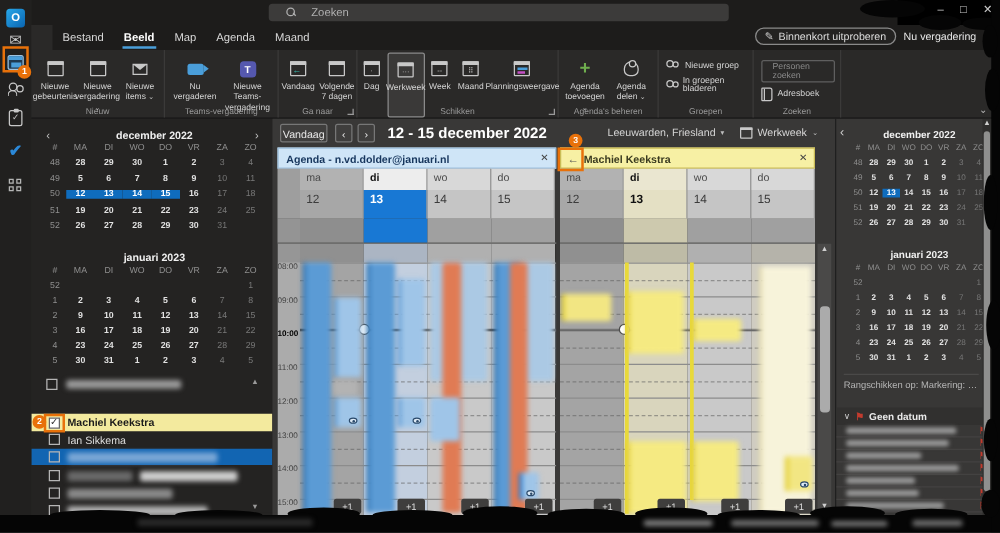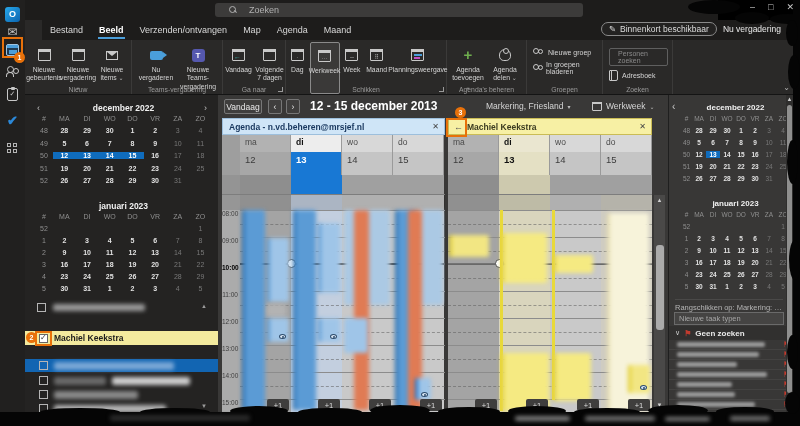--- a/index.html
+++ b/index.html
@@ -192,28 +192,27 @@
     <div class="win-btns">
       <span>–</span>
       <span>□</span>
       <span>✕</span>
     </div>
   </div>
 
   <div class="menubar" id="menubar">
       <div class="menu-item">Bestand</div>
       <div class="menu-item active">Beeld</div>
-      <div class="menu-item">Verzenden/ontvangen</div>
       <div class="menu-item">Map</div>
       <div class="menu-item">Agenda</div>
       <div class="menu-item">Maand</div>
       <div class="mb-right">
         <div class="soon-pill">
           <div>✎</div>
-          <div>Binnenkort beschikbaar</div>
+          <div>Binnenkort uitproberen</div>
         </div>
         <div class="trynow">Nu vergadering</div>
         <div class="toggle">
           <div class="tick">✓</div>
           <div class="knob"></div>
         </div>
       </div>
     </div>
 
   <div class="ribbon" id="ribbon">
@@ -495,20 +494,24 @@
       <div class="navrow" style="top: 206px; height: 12px;">
         <div class="cb" style="margin-left: 12px;"></div>
         <div class="smudge" style="width: 92px; height: 7px; background: rgb(154, 154, 154); margin-left: 7px;"></div>
       </div>
       <div class="tinyarrow" style="left: 176px; top: 208px;">▲</div>
       <div class="tinyarrow" style="left: 176px; top: 308px;">▼</div>
       <div class="navrow" style="top: 236px; height: 14px; background: rgb(243, 234, 158);">
         <div class="cb checked" style="margin-left: 14px;"></div>
         <div style="color: rgb(28, 28, 28); font-size: 8.5px; font-weight: bold; margin-left: 6px;">Machiel Keekstra</div>
       </div>
+      <div class="navrow" style="top: 250px; height: 13px;">
+        <div class="cb" style="margin-left: 14px;"></div>
+        <div style="color: rgb(220, 220, 220); font-size: 8.5px; margin-left: 6px;">Ian Sikkema</div>
+      </div>
       <div class="navrow" style="top: 264px; height: 13px; background: rgb(18, 101, 178);">
         <div class="cb" style="margin-left: 14px;"></div>
         <div class="smudge" style="width: 120px; height: 8px; background: rgb(122, 167, 214); margin-left: 6px;"></div>
       </div>
       <div class="navrow" style="top: 279px; height: 13px; background: transparent;">
         <div class="cb" style="margin-left: 14px;"></div>
         <div class="smudge" style="width: 52px; height: 8px; background: rgb(106, 106, 106); margin-left: 6px;"></div>
         <div class="smudge" style="width: 78px; height: 8px; background: rgb(207, 207, 207); margin-left: 6px;"></div>
       </div>
       <div class="navrow" style="top: 293px; height: 13px; background: transparent;">
@@ -517,33 +520,33 @@
       </div>
       <div class="navrow" style="top: 307px; height: 13px; background: transparent;">
         <div class="cb" style="margin-left: 14px;"></div>
         <div class="smudge" style="width: 112px; height: 8px; background: rgb(181, 181, 181); margin-left: 6px;"></div>
       </div>
     </div>
   <div class="cal-area" id="calArea">
       <div class="tb-btn" style="left: 6px; top: 4px; width: 38px; height: 15px;">Vandaag</div>
       <div class="tb-btn" style="left: 50px; top: 4px; width: 14px; height: 15px;">‹</div>
       <div class="tb-btn" style="left: 68px; top: 4px; width: 14px; height: 15px;">›</div>
-      <div class="tb-title" style="left: 92px; top: 4px;">12 - 15 december 2013</div>
+      <div class="tb-title" style="left: 92px; top: 4px;">12 - 15 december 2022</div>
       <div class="tb-right" style="left: 268px; top: 6px;">
-        <div>Markering, Friesland</div>
+        <div>Leeuwarden, Friesland</div>
         <div class="caret">▾</div>
       </div>
       <div class="tb-right" style="left: 374px; top: 6px;">
         <div class="ic-cal-sm"></div>
         <div>Werkweek</div>
         <div class="caret">⌄</div>
       </div>
       <div class="pane" style="left: 4px; width: 223px;">
         <div class="pane-tab" style="background: rgb(207, 229, 247); border: 1px solid rgb(157, 191, 220); color: rgb(23, 54, 93);">
-          <div style="margin-left: 6px;">Agenda - n.vd.beheren@mrsjef.nl</div>
+          <div style="margin-left: 6px;">Agenda - n.vd.dolder@januari.nl</div>
           <div class="pane-x" style="color: rgb(68, 68, 68);">✕</div>
         </div>
         <div class="cellrow" style="top: 17px; height: 17px;">
           <div class="dcell" style="left: 18px; width: 51px; background: rgb(178, 178, 178); color: rgb(74, 74, 74); font-weight: normal; border-right: 1px solid rgb(154, 154, 154);">ma</div>
           <div class="dcell" style="left: 69px; width: 51px; background: rgb(237, 237, 237); color: rgb(17, 17, 17); font-weight: bold; border-right: 1px solid rgb(154, 154, 154);">di</div>
           <div class="dcell" style="left: 120px; width: 51px; background: rgb(216, 216, 216); color: rgb(74, 74, 74); font-weight: normal; border-right: 1px solid rgb(154, 154, 154);">wo</div>
           <div class="dcell" style="left: 171px; width: 51px; background: rgb(216, 216, 216); color: rgb(74, 74, 74); font-weight: normal; border-right: 1px solid rgb(154, 154, 154);">do</div>
           <div class="dcell" style="left: 0px; width: 18px; background: rgb(158, 158, 158);"></div>
         </div>
         <div class="cellrow" style="top: 34px; height: 23px;">
@@ -812,25 +815,24 @@
         <div class="mc-cell wknum" style="width: 11px;">5</div>
         <div class="mc-cell dayn" style="width: 14px;">30</div>
         <div class="mc-cell dayn" style="width: 14px;">31</div>
         <div class="mc-cell dayn" style="width: 14px;">1</div>
         <div class="mc-cell dayn" style="width: 14px;">2</div>
         <div class="mc-cell dayn" style="width: 14px;">3</div>
         <div class="mc-cell dayn dim" style="width: 14px;">4</div>
         <div class="mc-cell dayn dim" style="width: 14px;">5</div>
       </div>
       <div class="arrange" style="top: 204px;">Rangschikken op: Markering: vervaldat…</div>
-      <div class="newtask" style="top: 217px;">Nieuwe taak typen</div>
       <div class="tgroup" style="top: 231px;">
         <div style="color: rgb(204, 204, 204); font-size: 7px; margin-left: 6px; font-weight: normal;">∨</div>
         <div class="flag">⚑</div>
-        <div>Geen zoeken</div>
+        <div>Geen datum</div>
       </div>
       <div class="taskrow" style="top: 245px;">
         <div class="smudge" style="position: absolute; left: 8px; top: 2px; width: 88px; height: 5px; background: rgb(154, 154, 154); filter: blur(1.5px);"></div>
         <div class="flag" style="position: absolute; right: 4px; top: 0px;">⚑</div>
       </div>
       <div class="taskrow" style="top: 255px;">
         <div class="smudge" style="position: absolute; left: 8px; top: 2px; width: 82px; height: 5px; background: rgb(154, 154, 154); filter: blur(1.5px);"></div>
         <div class="flag" style="position: absolute; right: 4px; top: 0px;">⚑</div>
       </div>
       <div class="taskrow" style="top: 265px;">

